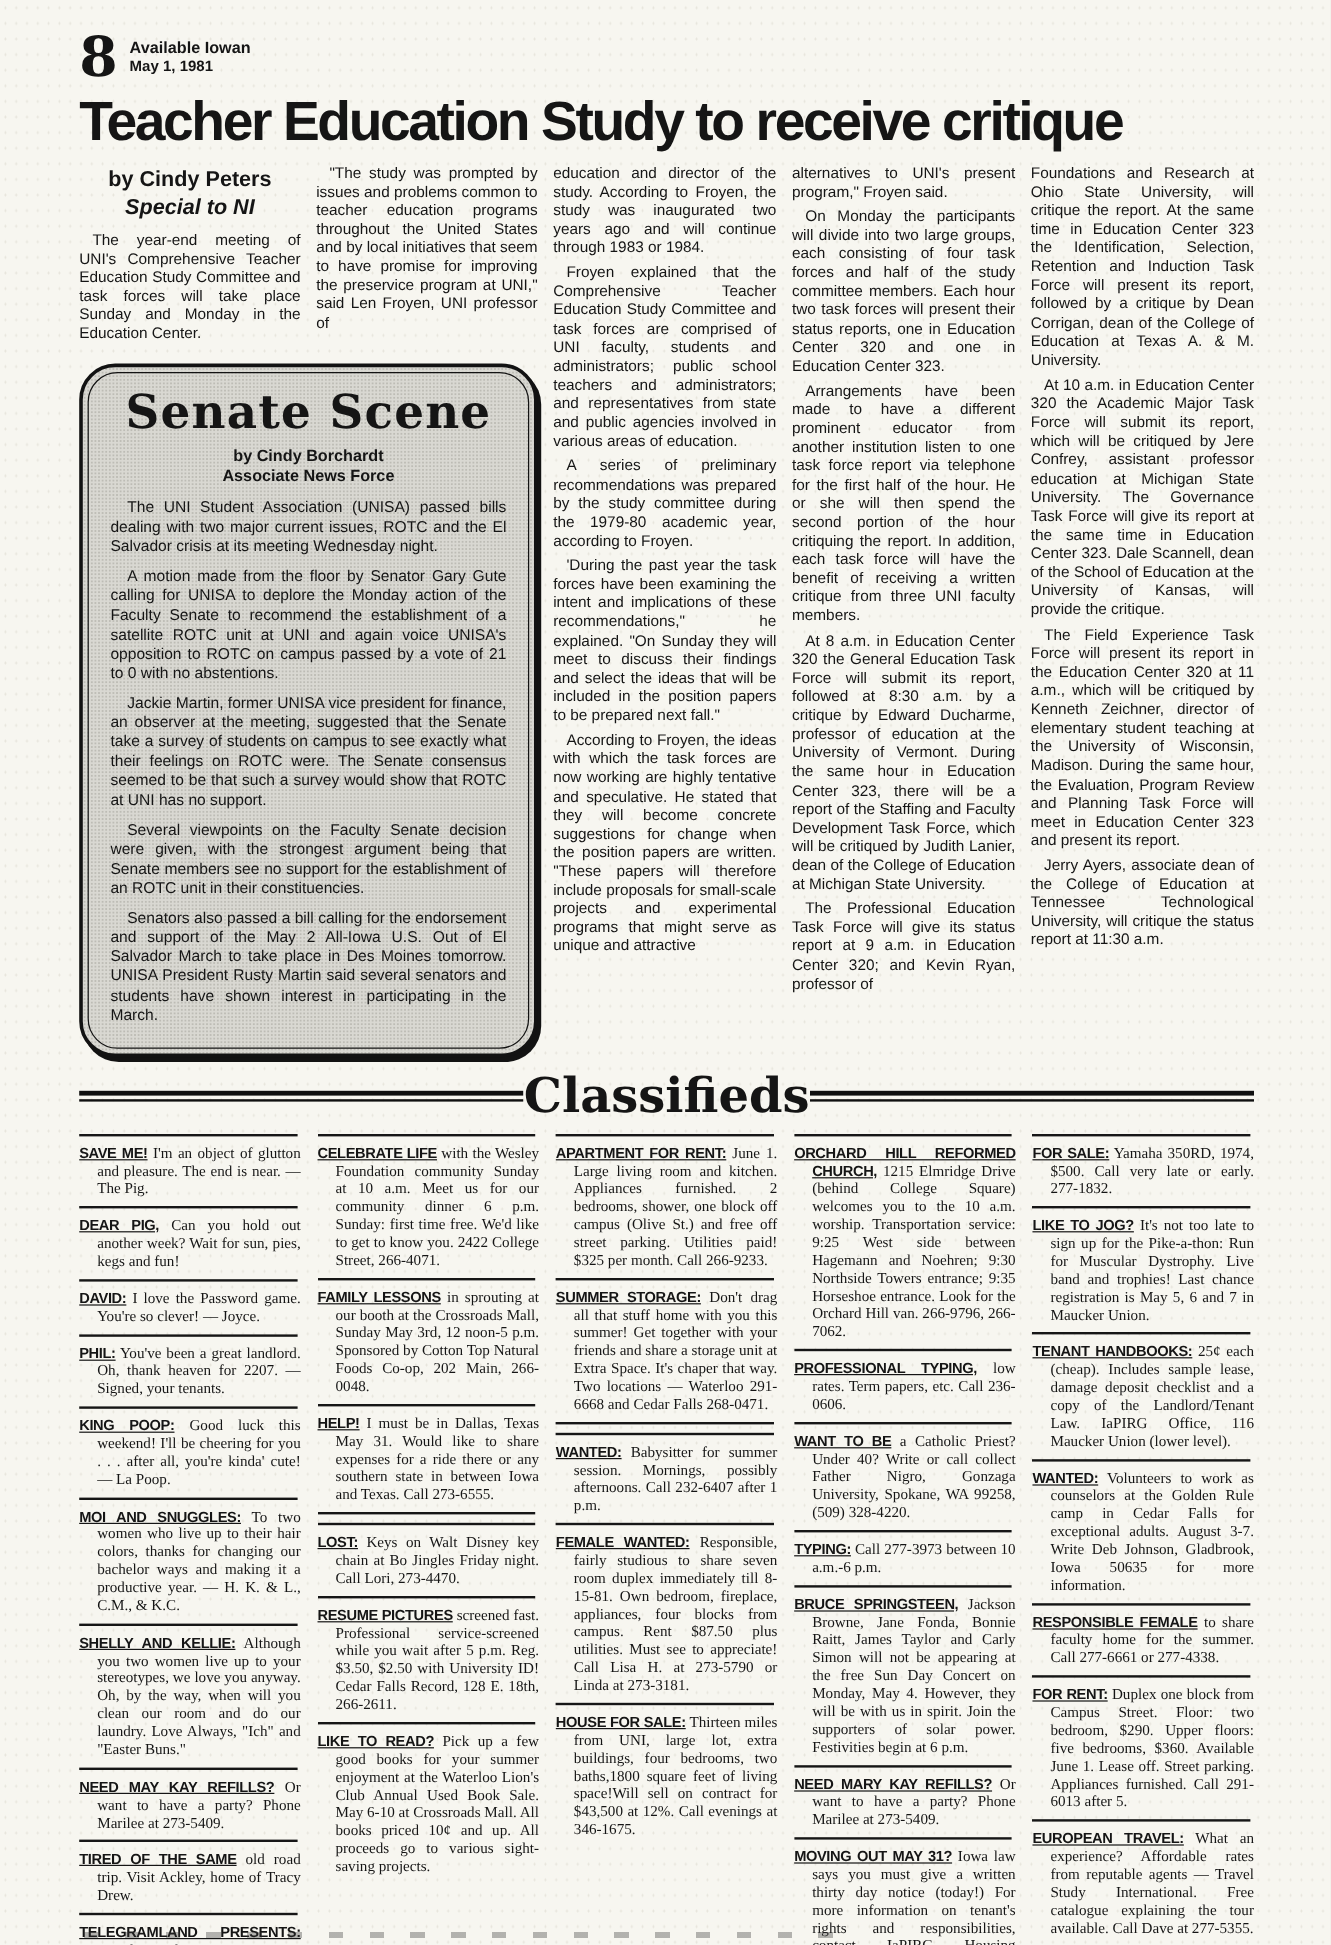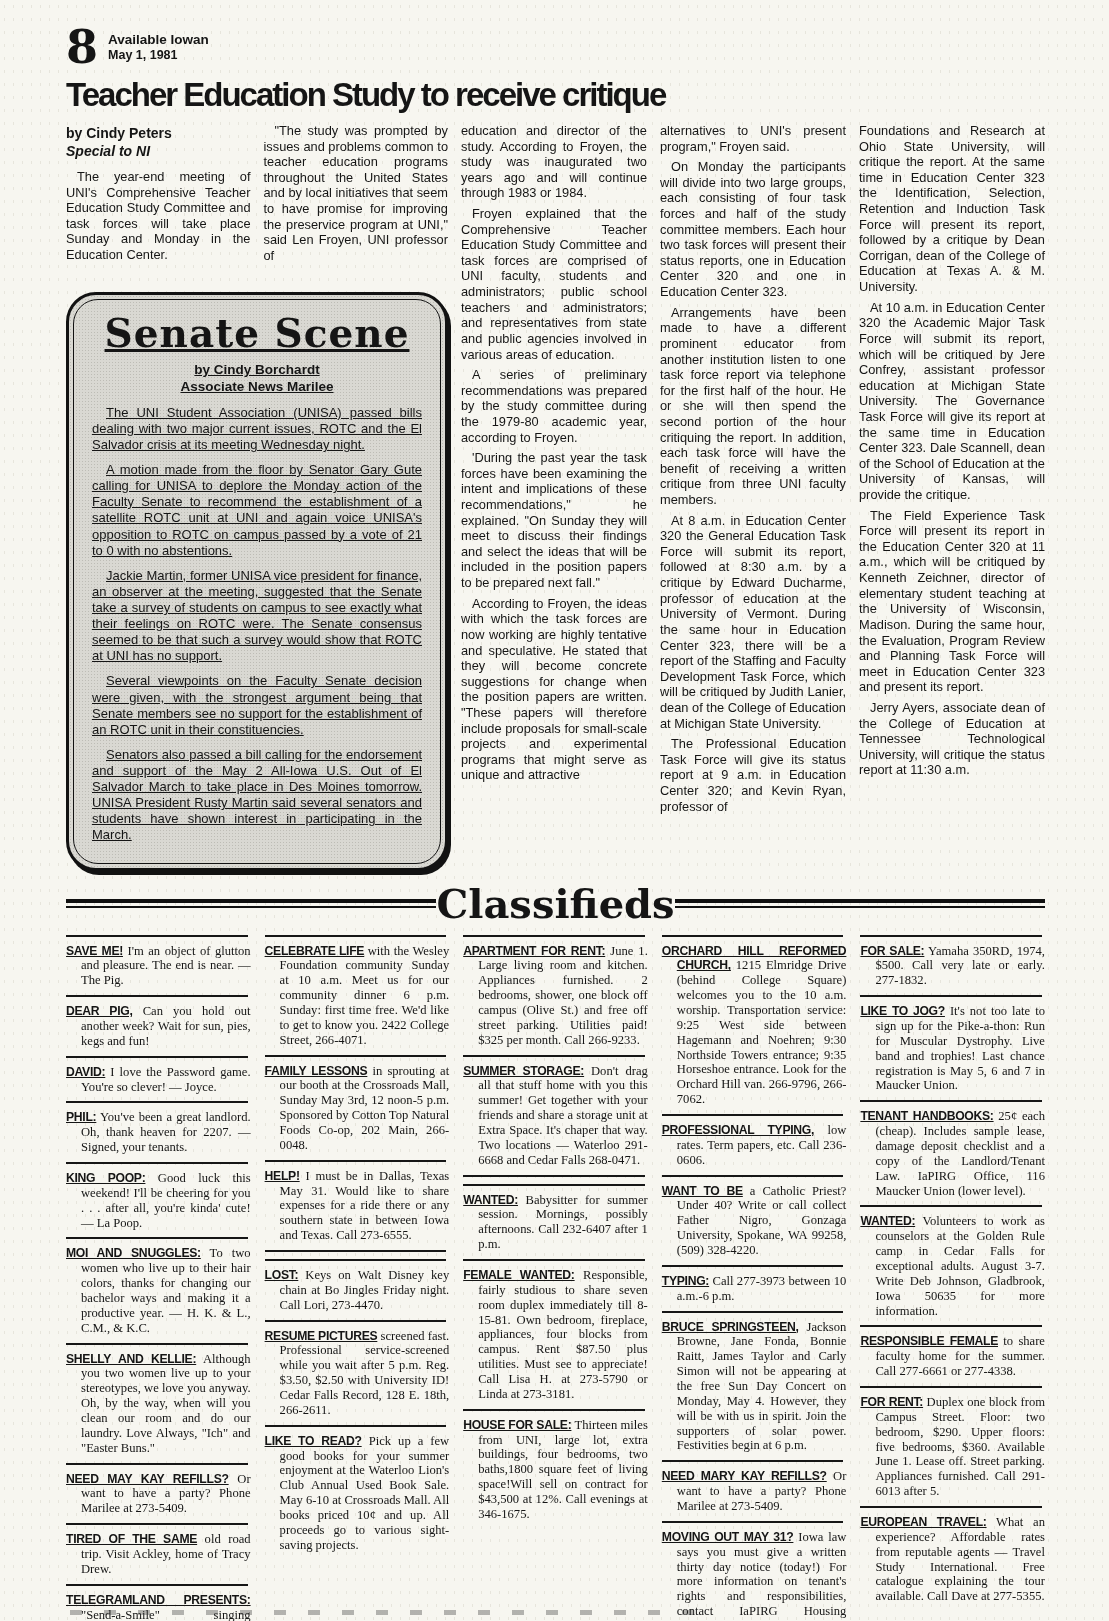--- a/index.html
+++ b/index.html
@@ -26,52 +26,51 @@
     font-family: "DejaVu Serif", serif;
     font-size: 46px; line-height: 0.95; font-weight: 700;
   }
   .mast-right { padding-top: 6px; }
   .pub  { font-weight: bold; font-size: 13.5px; line-height: 1.15; }
   .date { font-weight: bold; font-size: 12.5px; line-height: 1.2; }
   
   .headline {
     font-family: "Liberation Sans", sans-serif;
     font-weight: bold;
-    font-size: 33px;
+    font-size: 46px;
     letter-spacing: -2px;
     line-height: 1.0;
     margin: 0 0 12px 0;
     white-space: nowrap;
   }
   
   .article-body {
     display: flex; gap: 13px;
     font-size: 12.8px; line-height: 1.22;
     text-align: justify;
   }
   .left-block { flex: 0 0 382px; display: flex; flex-direction: column; }
   .two-cols { display: flex; gap: 13px; }
   .two-cols .col { flex: 1; min-width: 0; }
   .article-body > .col { flex: 1; min-width: 0; }
   .article-para { margin: 0 0 5px 0; text-indent: 11px; }
   .article-para.cont { text-indent: 0; }
-  .byline { text-align: left; font-weight: bold; font-size: 14px; line-height: 1.25; margin: 2px 0 9px; }
+  .byline { text-align: center; font-weight: bold; font-size: 18px; line-height: 1.25; margin: 2px 0 9px; }
   .byline .role { font-style: italic; }
   
   .senate-box {
-    margin-top: 24px; flex: 1;
+    margin-top: 12px; flex: 1;
     border: 3px solid #121212;
     border-radius: 30px;
     background-color: #d9d8d2;
     background-image: radial-gradient(#bdbcb5 0.7px, transparent 0.8px);
     background-size: 3px 3px;
     box-shadow: 3px 4px 0 0 #121212;
     padding: 4px;
     box-sizing: border-box;
-    text-decoration: underline;
   }
   .senate-inner {
     border: 1.5px solid #121212;
     border-radius: 25px;
     padding: 8px 18px 10px;
     height: 100%; box-sizing: border-box;
   }
   .senate-title {
     font-family: "DejaVu Serif", serif;
     font-size: 39px; font-weight: 700;
@@ -130,21 +129,21 @@
         </div>
         <div class="col">
             <p class="article-para">"The study was prompted by issues and problems common to teacher education programs throughout the United States and by local initiatives that seem to have promise for improving the preservice program at UNI," said Len Froyen, UNI professor of</p>
           </div>
       </div>
       <aside class="senate-box">
         <div class="senate-inner">
           <h2 class="senate-title">Senate Scene</h2>
           <div class="senate-byline">
             <div>by Cindy Borchardt</div>
-            <div>Associate News Marilee</div>
+            <div>Associate News Force</div>
           </div>
           <div>
               <p class="senate-para">The UNI Student Association (UNISA) passed bills dealing with two major current issues, ROTC and the El Salvador crisis at its meeting Wednesday night.</p>
               <p class="senate-para">A motion made from the floor by Senator Gary Gute calling for UNISA to deplore the Monday action of the Faculty Senate to recommend the establishment of a satellite ROTC unit at UNI and again voice UNISA's opposition to ROTC on campus passed by a vote of 21 to 0 with no abstentions.</p>
               <p class="senate-para">Jackie Martin, former UNISA vice president for finance, an observer at the meeting, suggested that the Senate take a survey of students on campus to see exactly what their feelings on ROTC were. The Senate consensus seemed to be that such a survey would show that ROTC at UNI has no support.</p>
               <p class="senate-para">Several viewpoints on the Faculty Senate decision were given, with the strongest argument being that Senate members see no support for the establishment of an ROTC unit in their constituencies.</p>
               <p class="senate-para">Senators also passed a bill calling for the endorsement and support of the May 2 All-Iowa U.S. Out of El Salvador March to take place in Des Moines tomorrow. UNISA President Rusty Martin said several senators and students have shown interest in participating in the March.</p>
             </div>
         </div>
       </aside>

